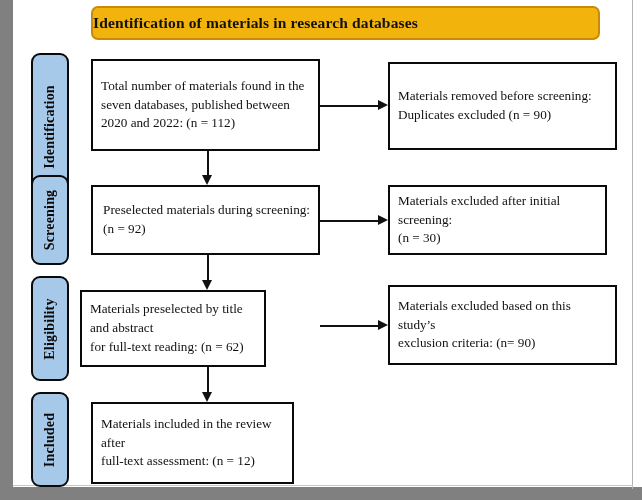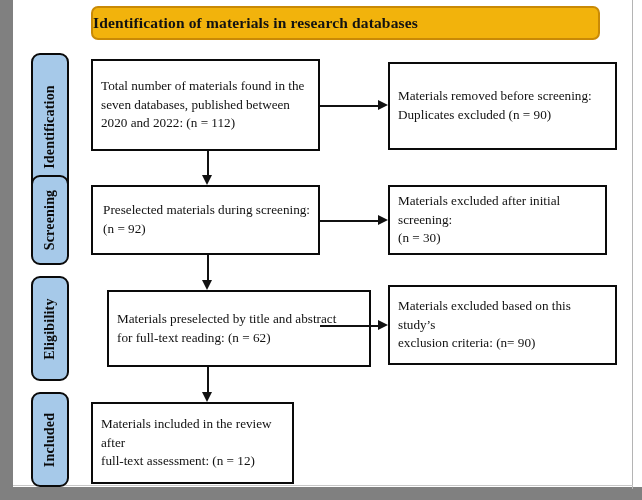--- a/index.html
+++ b/index.html
@@ -102,21 +102,21 @@
     line-height: 1.42;
     color: #111111;
     padding: 0 8px;
     white-space: pre-line;
   }
 
   #box-records-identified { left: 91px;  top: 59px;  width: 229px; height: 92px; }
   #box-records-removed    { left: 388px; top: 62px;  width: 229px; height: 88px; }
   #box-records-screened   { left: 91px;  top: 185px; width: 229px; height: 70px; justify-content: flex-end; }
   #box-records-excluded   { left: 388px; top: 185px; width: 219px; height: 70px; }
-  #box-reports-assessed   { left: 107px;  top: 290px; width: 264px; height: 77px; }
+  #box-reports-assessed   { left: 80px;  top: 290px; width: 186px; height: 77px; }
   #box-reports-excluded   { left: 388px; top: 285px; width: 229px; height: 80px; }
   #box-studies-included   { left: 91px;  top: 402px; width: 203px; height: 82px; }
 
   
   .arrow-h {
     position: absolute;
     height: 11px;
   }
   .arrow-h .shaft {
     position: absolute;

